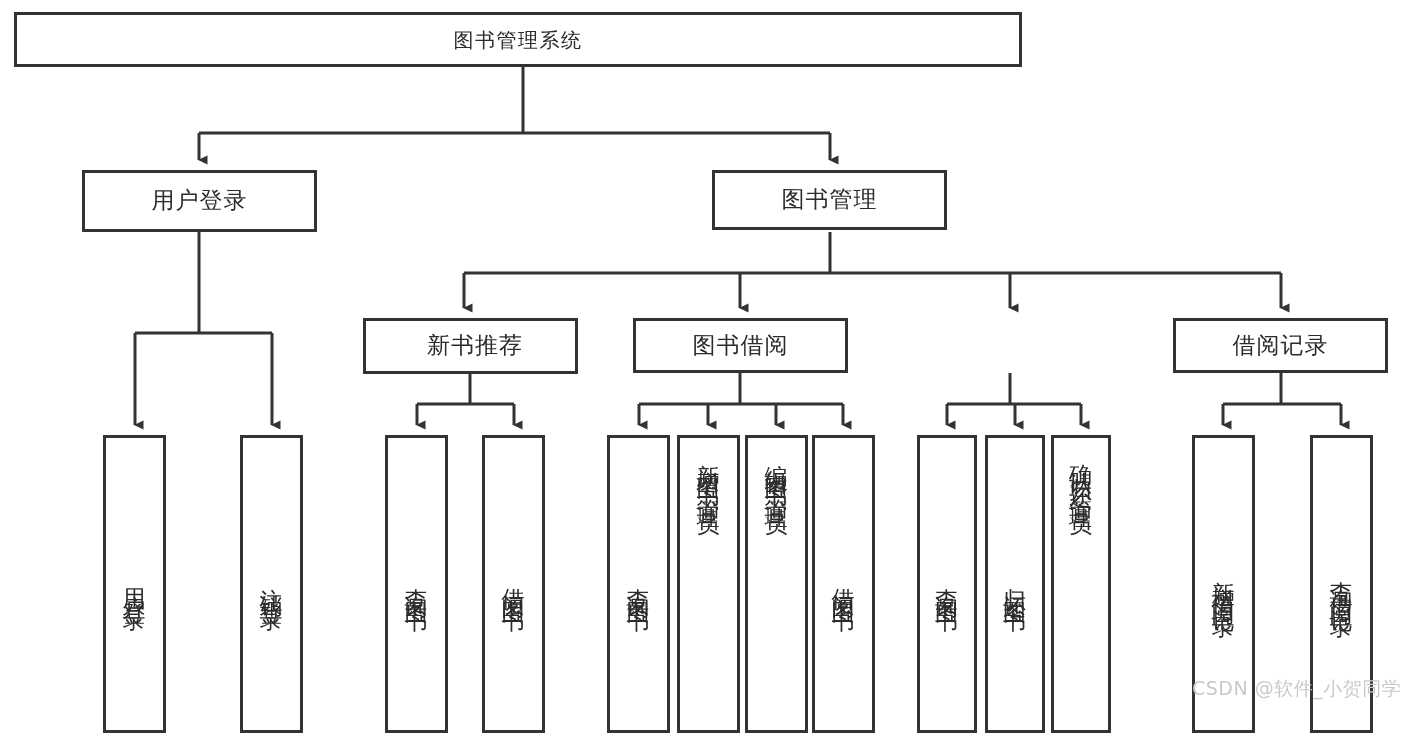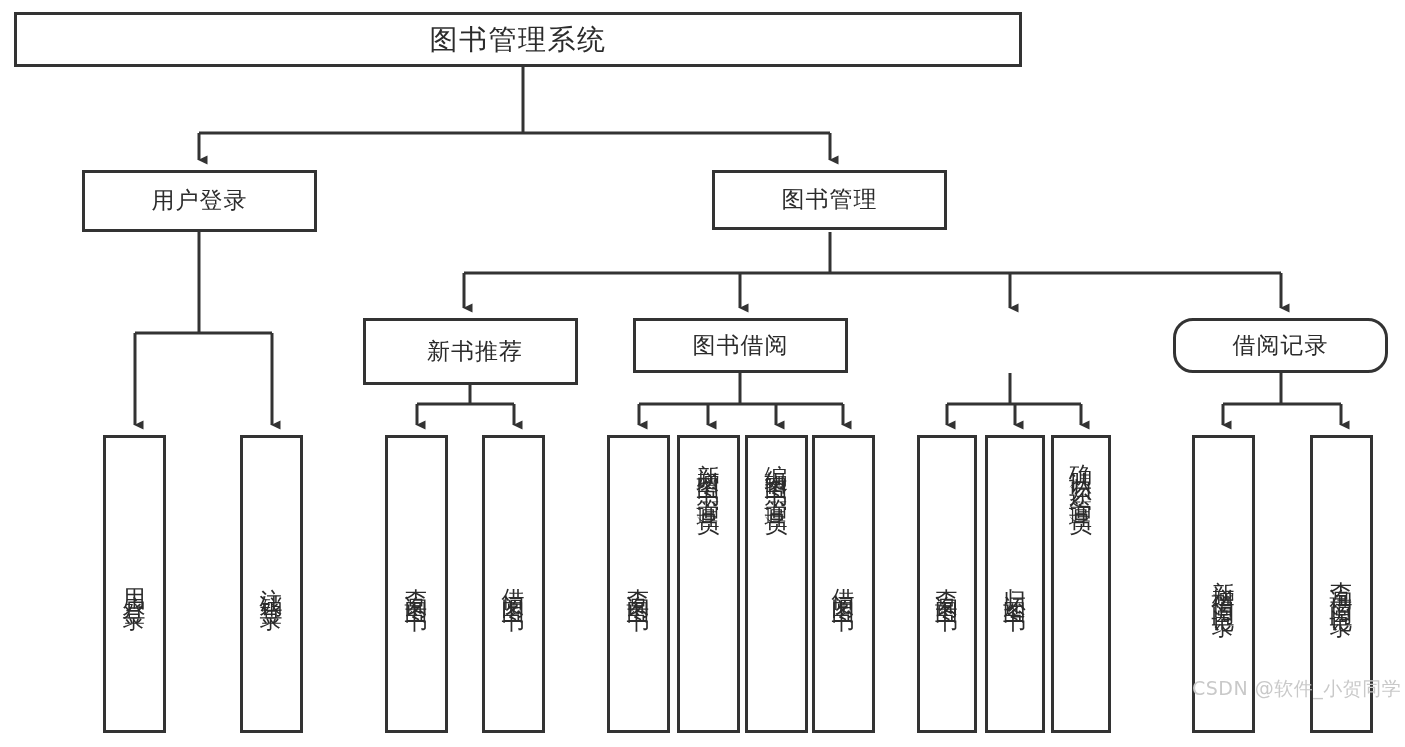--- a/index.html
+++ b/index.html
@@ -22,21 +22,21 @@
     align-items:center;
     justify-content:center;
     color:#2b2b2b;
   }
   .node.h-node{
     font-size:23px;
     line-height:1.2;
     letter-spacing:1px;
   }
   .node.title-node{
-    font-size:28px;
+    font-size:20px;
     letter-spacing:1.5px;
   }
   .node.v-node{
     writing-mode:vertical-rl;
     text-orientation:upright;
     font-size:23px;
     letter-spacing:7px;
     line-height:1.05;
     padding:8px 0;
     align-items:center;
@@ -107,23 +107,23 @@
       <path d="M1223,404 L1223,425" marker-end="url(#arrow)"></path>
       <path d="M1341,404 L1341,425" marker-end="url(#arrow)"></path>
     </g>
   </svg>
 
   <div class="node h-node title-node" style="left: 14px; top: 12px; width: 1008px; height: 55px;">图书管理系统</div>
 
   <div class="node h-node" style="left: 82px; top: 170px; width: 235px; height: 62px;">用户登录</div>
   <div class="node h-node" style="left: 712px; top: 170px; width: 235px; height: 60px;">图书管理</div>
 
-  <div class="node h-node" style="left: 363px; top: 318px; width: 215px; height: 67px; padding-left: 9px;">新书推荐</div>
+  <div class="node h-node" style="left: 363px; top: 318px; width: 215px; height: 56px; padding-left: 9px;">新书推荐</div>
   <div class="node h-node" style="left: 633px; top: 318px; width: 215px; height: 55px;">图书借阅</div>
-  <div class="node h-node" style="left: 1173px; top: 318px; width: 215px; height: 55px; border-radius: 20px;">借阅记录</div>
+  <div class="node h-node" style="left: 1173px; top: 318px; width: 215px; height: 55px;">借阅记录</div>
 
   <div class="node v-node" style="left: 103px; top: 435px; width: 63px; height: 298px;">用户登录</div>
   <div class="node v-node" style="left: 240px; top: 435px; width: 63px; height: 298px;">注销登录</div>
   <div class="node v-node" style="left: 385px; top: 435px; width: 63px; height: 298px;">查询图书</div>
   <div class="node v-node" style="left: 482px; top: 435px; width: 63px; height: 298px;">借阅图书</div>
   <div class="node v-node" style="left: 607px; top: 435px; width: 63px; height: 298px;">查询图书</div>
   <div class="node v-node top-align" style="left: 677px; top: 435px; width: 63px; height: 298px;">新增图书（管理员）</div>
   <div class="node v-node top-align" style="left: 745px; top: 435px; width: 63px; height: 298px;">编辑图书（管理员）</div>
   <div class="node v-node" style="left: 812px; top: 435px; width: 63px; height: 298px;">借阅图书</div>
   <div class="node v-node" style="left: 917px; top: 435px; width: 60px; height: 298px;">查询图书</div>

